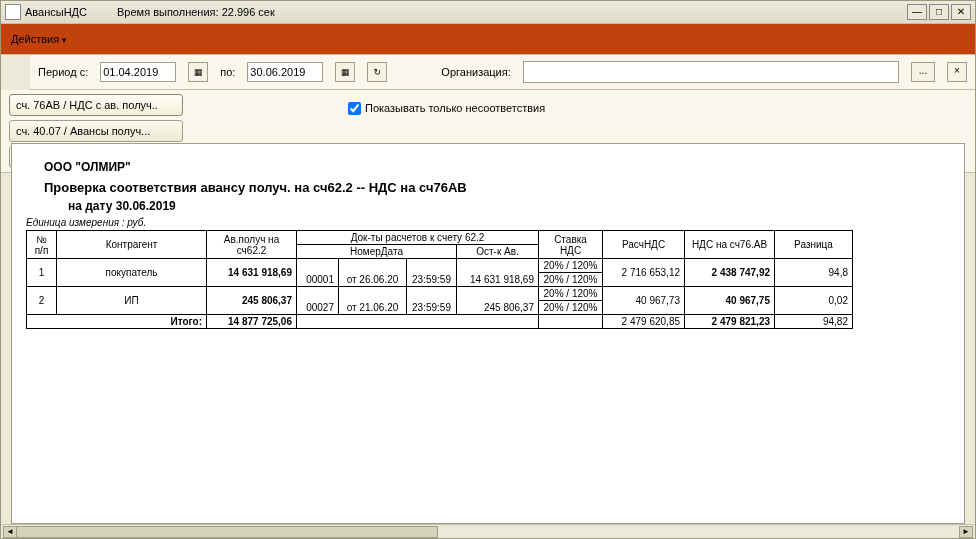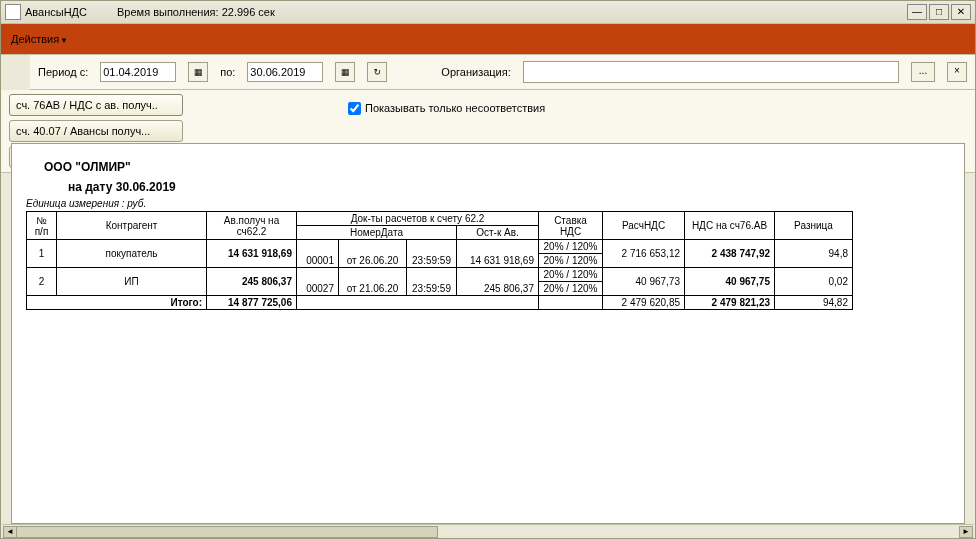--- a/index.html
+++ b/index.html
@@ -92,20 +92,21 @@
       <div class="tab-btn">сч. 76ВА / НДС с ав. выдан..</div>
     </div>
     <div class="check-row">
       <input type="checkbox" checked="" style="">
       <span>Показывать только несоответствия</span>
     </div>
   </div>
 
   <div class="report-area">
     <div class="r-org">ООО "ОЛМИР"</div>
+    <div class="r-title">Проверка соответствия  авансу получ. на сч62.2 -- НДС на сч76АВ</div>
     <div class="r-date">на дату 30.06.2019</div>
     <div class="r-unit">Единица измерения :   руб.</div>
 
     <table class="rep">
       <colgroup>
         <col style="width:30px">
           <col style="width:150px">
           <col style="width:90px">
         <col style="width:42px">
           <col style="width:68px">

